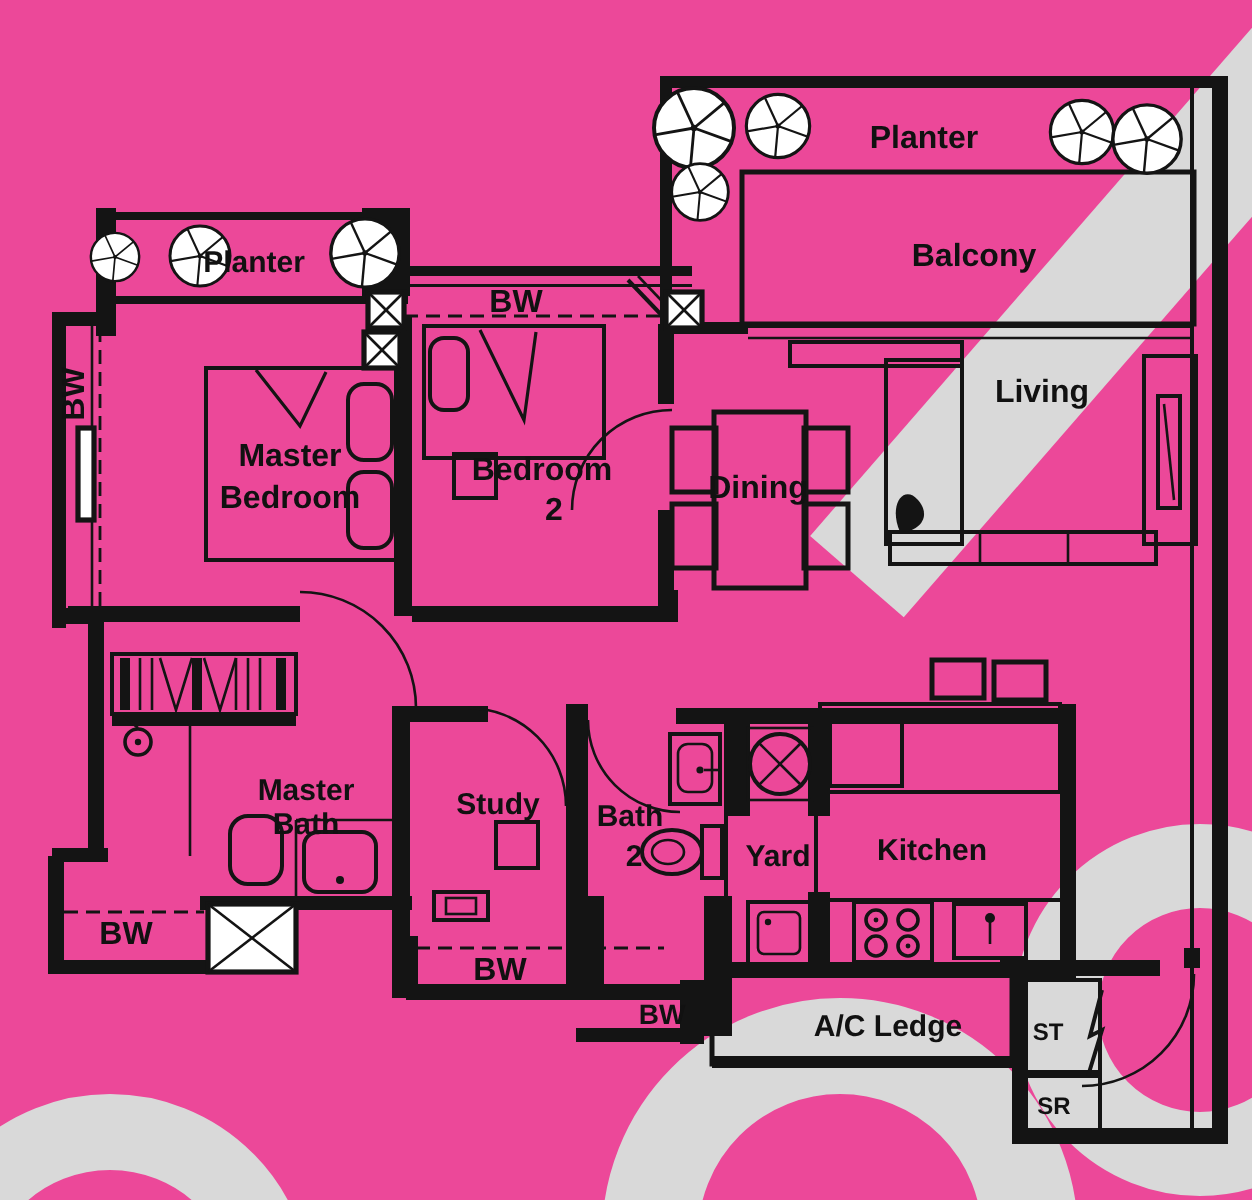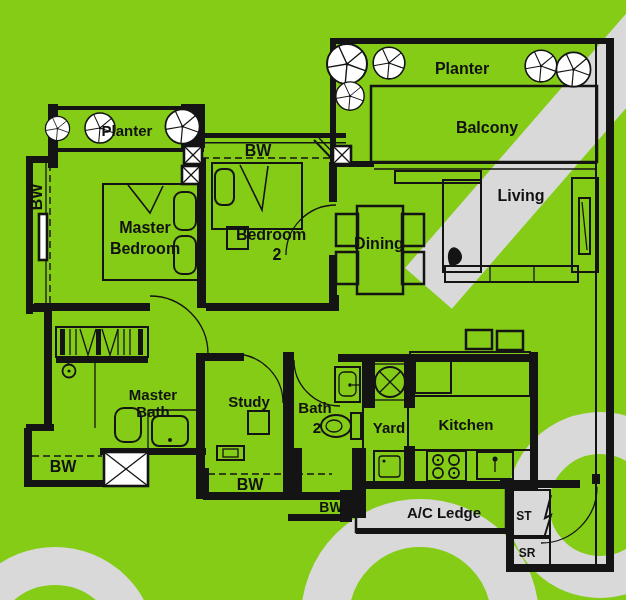--- a/index.html
+++ b/index.html
@@ -1,16 +1,16 @@
 <!DOCTYPE html>
 <html><head>
 <meta charset="utf-8">
 <style>
   html,body{margin:0;padding:0;background:#ffffff;}
-  .plan-wrap{width:626px;height:600px;position:relative;background:#84cc16;overflow:hidden;}
+  .plan-wrap{width:626px;height:600px;position:relative;background:#ec4899;overflow:hidden;}
   svg{display:block;}
   .w{fill:#141414;}
   .ln{stroke:#141414;fill:none;}
   .sw1{stroke-width:1.3;}
   .sw2{stroke-width:2;}
   .sw25{stroke-width:2.5;}
   .dash{stroke:#141414;stroke-width:1.4;stroke-dasharray:7 4;fill:none;}
   .wbox{fill:#ffffff;stroke:#141414;stroke-width:2.6;}
   .wm{fill:#d9d9d9;}
   .wmr{fill:none;stroke:#d9d9d9;}

